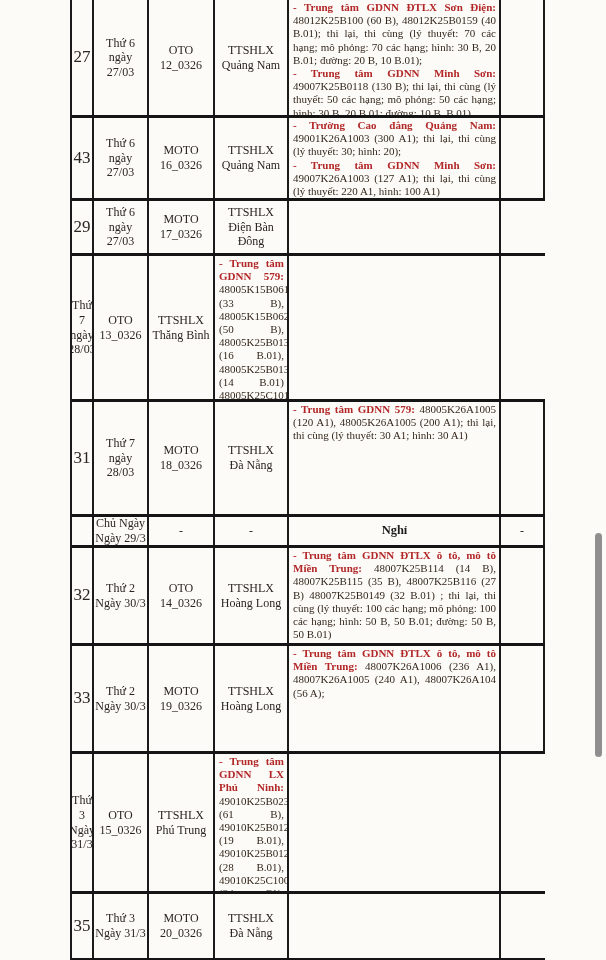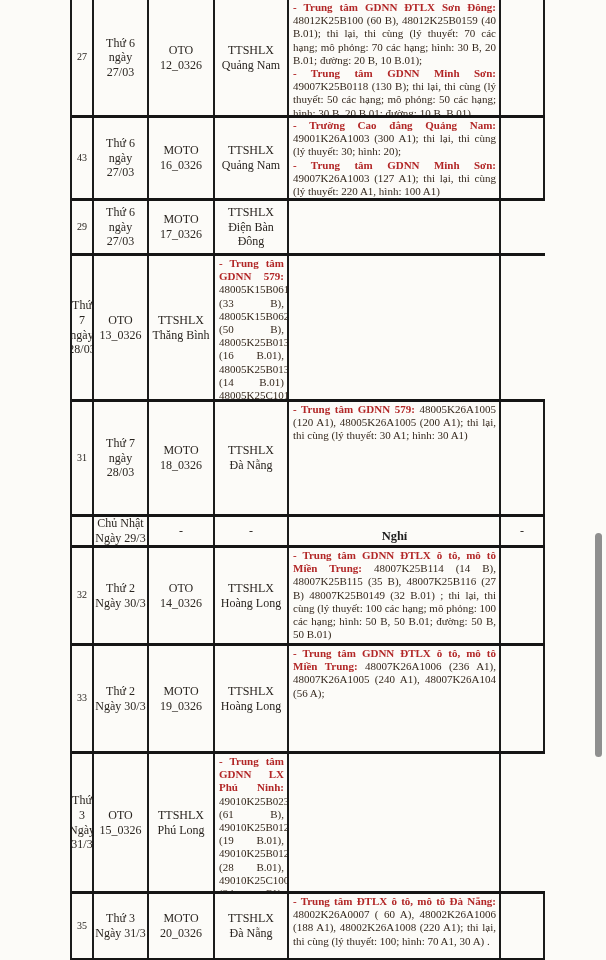--- a/index.html
+++ b/index.html
@@ -33,35 +33,35 @@
     display:flex;
     flex-direction:column;
     align-items:center;
     justify-content:center;
     text-align:center;
     color:#2a2520;
     font-size:12px;
     line-height:1.22;
     padding:1px;
   }
-  .num{font-size:10px;}
+  .num{font-size:17px;}
   .det{
     padding:1px 3px 2px 4px;
     text-align:justify;
     font-size:11px;
     line-height:13.2px;
   }
   .det .para{margin:0;}
   .name{
     font-weight:bold;
     color:#b22727;
   }
   .body{color:#35281d;}
   .det.rest{
-    display:flex;align-items:flex-end;justify-content:center;
+    display:flex;align-items:center;justify-content:center;
     text-align:center;
   }
   .restlbl{font-weight:bold;color:#1d1d1d;font-size:12.5px;}
   .scrollthumb{
     position:absolute;
     left:595px;top:533px;
     width:7px;height:224px;
     background:#8f8f8f;
     border-radius:4px;
   }
@@ -81,21 +81,21 @@
         </div>
         <div class="cell c veh">
           <div class="line">OTO</div>
           <div class="line">12_0326</div>
         </div>
         <div class="cell c loc">
           <div class="line">TTSHLX</div>
           <div class="line">Quảng Nam</div>
         </div>
         <div class="cell det">
-          <div class="para"><span class="name">- Trung tâm GDNN ĐTLX Sơn Đông:</span><span class="body"> 48012K25B100 (60 B), 48012K25B0159 (40 B.01); thi lại, thi cùng (lý thuyết: 70 các hạng; mô phỏng: 70 các hạng; hình: 30 B, 20 B.01; đường: 20 B, 10 B.01);</span></div>
+          <div class="para"><span class="name">- Trung tâm GDNN ĐTLX Sơn Điện:</span><span class="body"> 48012K25B100 (60 B), 48012K25B0159 (40 B.01); thi lại, thi cùng (lý thuyết: 70 các hạng; mô phỏng: 70 các hạng; hình: 30 B, 20 B.01; đường: 20 B, 10 B.01);</span></div>
           <div class="para"><span class="name">- Trung tâm GDNN Minh Sơn:</span><span class="body"> 49007K25B0118 (130 B); thi lại, thi cùng (lý thuyết: 50 các hạng; mô phỏng: 50 các hạng; hình: 30 B, 20 B.01; đường: 10 B, B.01).</span></div>
         </div>
         <div class="cell c note"></div>
       </div>
       <div class="row" style="height: 83px;">
         <div class="cell c num">
           <div class="line">43</div>
         </div>
         <div class="cell c day">
           <div class="line">Thứ 6</div>
@@ -168,21 +168,21 @@
           <div class="line">Đà Nẵng</div>
         </div>
         <div class="cell det">
           <div class="para"><span class="name">- Trung tâm GDNN 579:</span><span class="body"> 48005K26A1005 (120 A1), 48005K26A1005 (200 A1); thi lại, thi cùng (lý thuyết: 30 A1; hình: 30 A1)</span></div>
         </div>
         <div class="cell c note"></div>
       </div>
       <div class="row" style="height: 31px;">
         <div class="cell c num"></div>
         <div class="cell c day">
-          <div class="line">Chủ Nhật</div>
+          <div class="line">Chủ Ngày</div>
           <div class="line">Ngày 29/3</div>
         </div>
         <div class="cell c veh">
           <div class="line">-</div>
         </div>
         <div class="cell c loc">
           <div class="line">-</div>
         </div>
         <div class="cell det rest">
           <span class="restlbl">Nghỉ</span>
@@ -237,21 +237,21 @@
         <div class="cell c day">
           <div class="line">Thứ 3</div>
           <div class="line">Ngày 31/3</div>
         </div>
         <div class="cell c veh">
           <div class="line">OTO</div>
           <div class="line">15_0326</div>
         </div>
         <div class="cell c loc">
           <div class="line">TTSHLX</div>
-          <div class="line">Phú Long</div>
+          <div class="line">Phú Trung</div>
         </div>
         <div class="cell det">
           <div class="para"><span class="name">- Trung tâm GDNN LX Phú Ninh:</span><span class="body"> 49010K25B023 (61 B), 49010K25B0122 (19 B.01), 49010K25B0123 (28 B.01), 49010K25C1007 (24 C1), 49010K25C1008 (15 C1); thi lại, thi cùng (lý thuyết: 150 các hạng; mô phỏng: 150 các hạng; hình: 70 B, 50 B.01, 10 C1; đường: 50 B, 20 B.01, 10 C1)</span></div>
           <div class="para"><span class="name">- Trường Cao đẳng Quảng Nam:</span><span class="body"> 49001K25B0105 (32 B.01); thi lại, thi cùng (30 B.01)</span></div>
         </div>
         <div class="cell c note"></div>
       </div>
       <div class="row" style="height: 67px;">
         <div class="cell c num">
           <div class="line">35</div>
@@ -260,21 +260,18 @@
           <div class="line">Thứ 3</div>
           <div class="line">Ngày 31/3</div>
         </div>
         <div class="cell c veh">
           <div class="line">MOTO</div>
           <div class="line">20_0326</div>
         </div>
         <div class="cell c loc">
           <div class="line">TTSHLX</div>
           <div class="line">Đà Nẵng</div>
-        </div>
-        <div class="cell det">
-          <div class="para"><span class="name">- Trung tâm ĐTLX ô tô, mô tô Đà Nẵng:</span><span class="body"> 48002K26A0007 ( 60 A), 48002K26A1006 (188 A1), 48002K26A1008 (220 A1); thi lại, thi cùng (lý thuyết: 100; hình: 70 A1, 30 A) .</span></div>
         </div>
         <div class="cell c note"></div>
       </div>
     </div>
   <div class="scrollthumb"></div>
 </div>
 
 </body></html>

